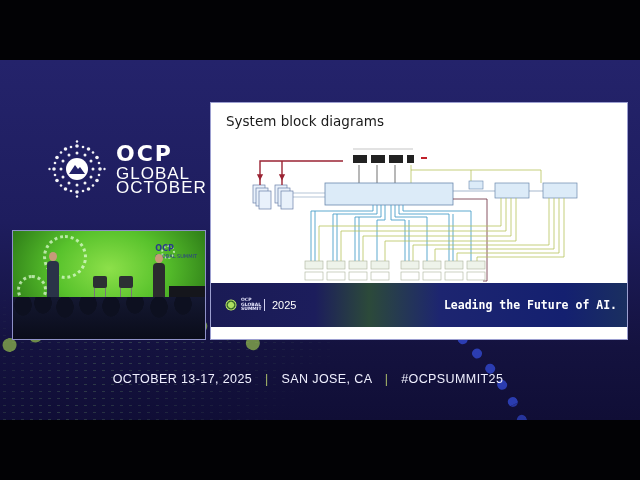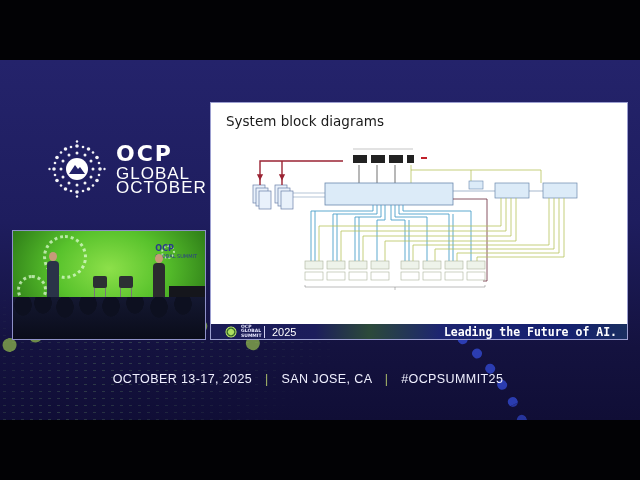--- a/index.html
+++ b/index.html
@@ -78,21 +78,21 @@
     position: absolute; left: 210px; top: 42px; width: 418px; height: 238px;
     border: 1px solid #9c9fd0; background: #fff; overflow: hidden;
   }
   .slide-title {
     position: absolute; left: 15px; top: 10px; font-family: "DejaVu Sans", sans-serif;
     font-size: 13.5px; color: #1a1a1a; text-align: center;
   }
   .diagram { position: absolute; left: 40px; top: 38px; width: 340px; height: 160px; }
 
   .slide-footer {
-    position: absolute; left: 0; bottom: 0; width: 100%; height: 15px;
+    position: absolute; left: 0; bottom: 12px; width: 100%; height: 44px;
     background: linear-gradient(90deg, #1a1b55 0%, #1c1d5c 25%, #2c4a3a 38%, #1d2570 55%, #142070 85%, #1a2f60 100%);
     display: flex; align-items: center; justify-content: space-between; padding: 0 10px 0 14px;
   }
   .footer-logo { display: flex; align-items: center; gap: 4px; color: #fff; }
   .footer-logo .mark { width: 12px; height: 12px; border-radius: 50%; background: radial-gradient(circle, #aee060 30%, #2e5f25 45%, #b9e36a 60%, transparent 70%); }
   .footer-logo .txt { font-size: 4.5px; line-height: 4.5px; font-weight: bold; color: #e8e8ff; }
   .footer-logo .sep { width: 1px; height: 12px; background: #d0d0f0; margin: 0 3px; }
   .footer-logo .year { font-family: "Liberation Sans", sans-serif; font-size: 11px; color: #fff; }
   .tagline { font-family: "DejaVu Sans Mono", monospace; font-size: 11.5px; color: #fff; font-weight: bold; }
 

